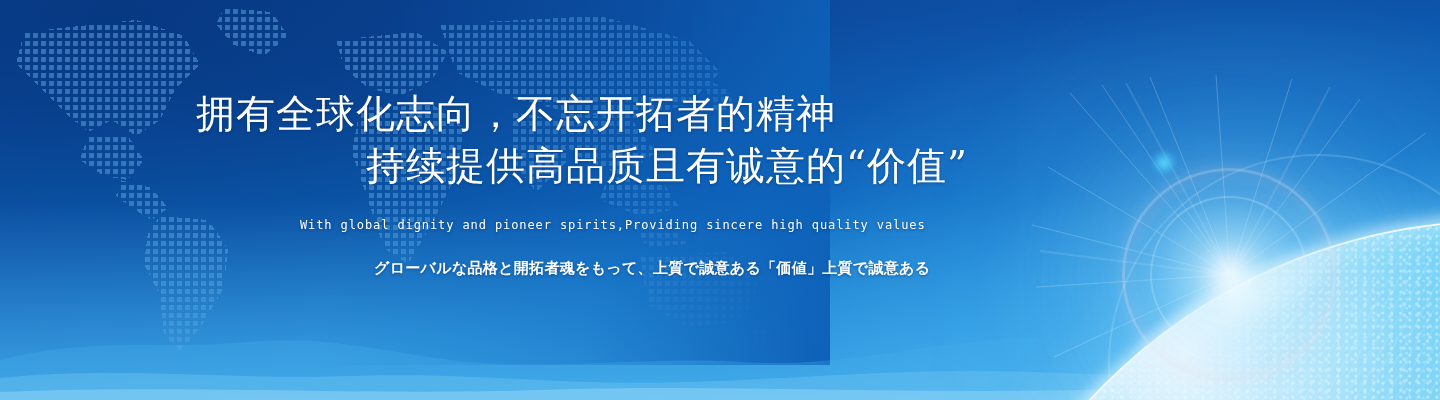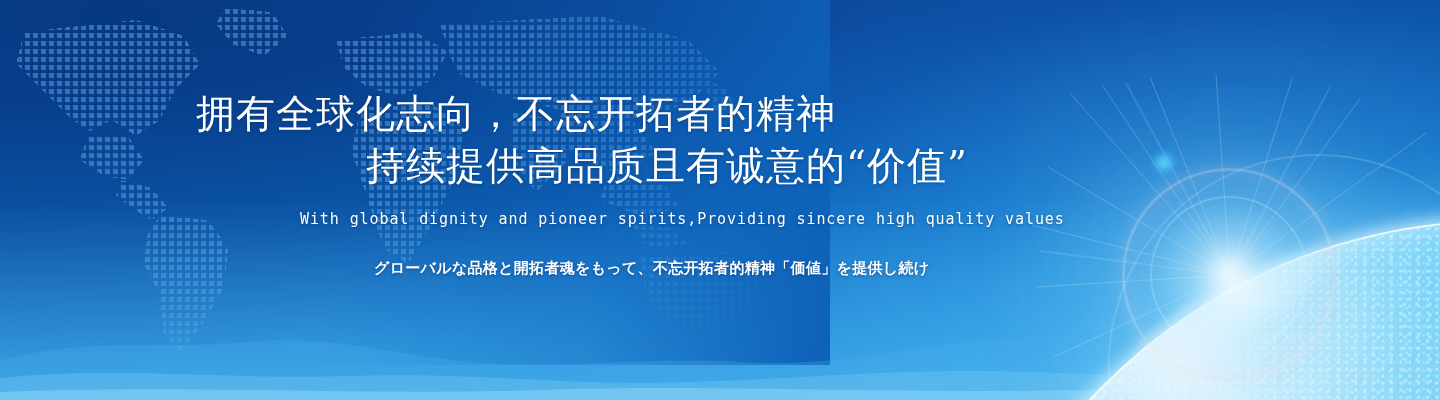--- a/index.html
+++ b/index.html
@@ -157,23 +157,23 @@
     font-family:"DejaVu Serif","Liberation Serif",serif;
     font-size:39px;
     line-height:52px;
     color:#ffffff;
     letter-spacing:1px;
     white-space:nowrap;
     text-shadow:0 1px 3px rgba(0,40,95,.45);
   }
   .headline .l2{ display:block; padding-left:170px;text-align:center; }
   .sub-en{
-    position:absolute; left:300px; top:210px;
+    position:absolute; left:300px; top:218px;
     font-family:"DejaVu Sans Mono","Liberation Mono",monospace;
-    font-size:15px;
+    font-size:12px;
     color:#ffffff;
     letter-spacing:.9px;
     white-space:nowrap;
     text-shadow:0 1px 3px rgba(0,40,95,.5);
   }
   .sub-ja{
     position:absolute; left:374px; top:259px;
     font-family:"DejaVu Sans","Liberation Sans",sans-serif;
     font-size:15px;
     font-weight:bold;
@@ -279,16 +279,16 @@
   <div class="horizon-bloom"></div>
   <div class="flare-core"></div>
   <div class="flare-ghost"></div>
 
   <div class="copy">
     <div class="headline">
       <span>拥有全球化志向，不忘开拓者的精神</span>
       <span class="l2">持续提供高品质且有诚意的“价值”</span>
     </div>
     <div class="sub-en">With global dignity and pioneer spirits,Providing sincere high quality values</div>
-    <div class="sub-ja">グローバルな品格と開拓者魂をもって、不忘开拓者的精神「価値」を提供し続け</div>
+    <div class="sub-ja">グローバルな品格と開拓者魂をもって、上質で誠意ある「価値」上質で誠意ある</div>
   </div>
 
 </div>
 
 </body></html>

